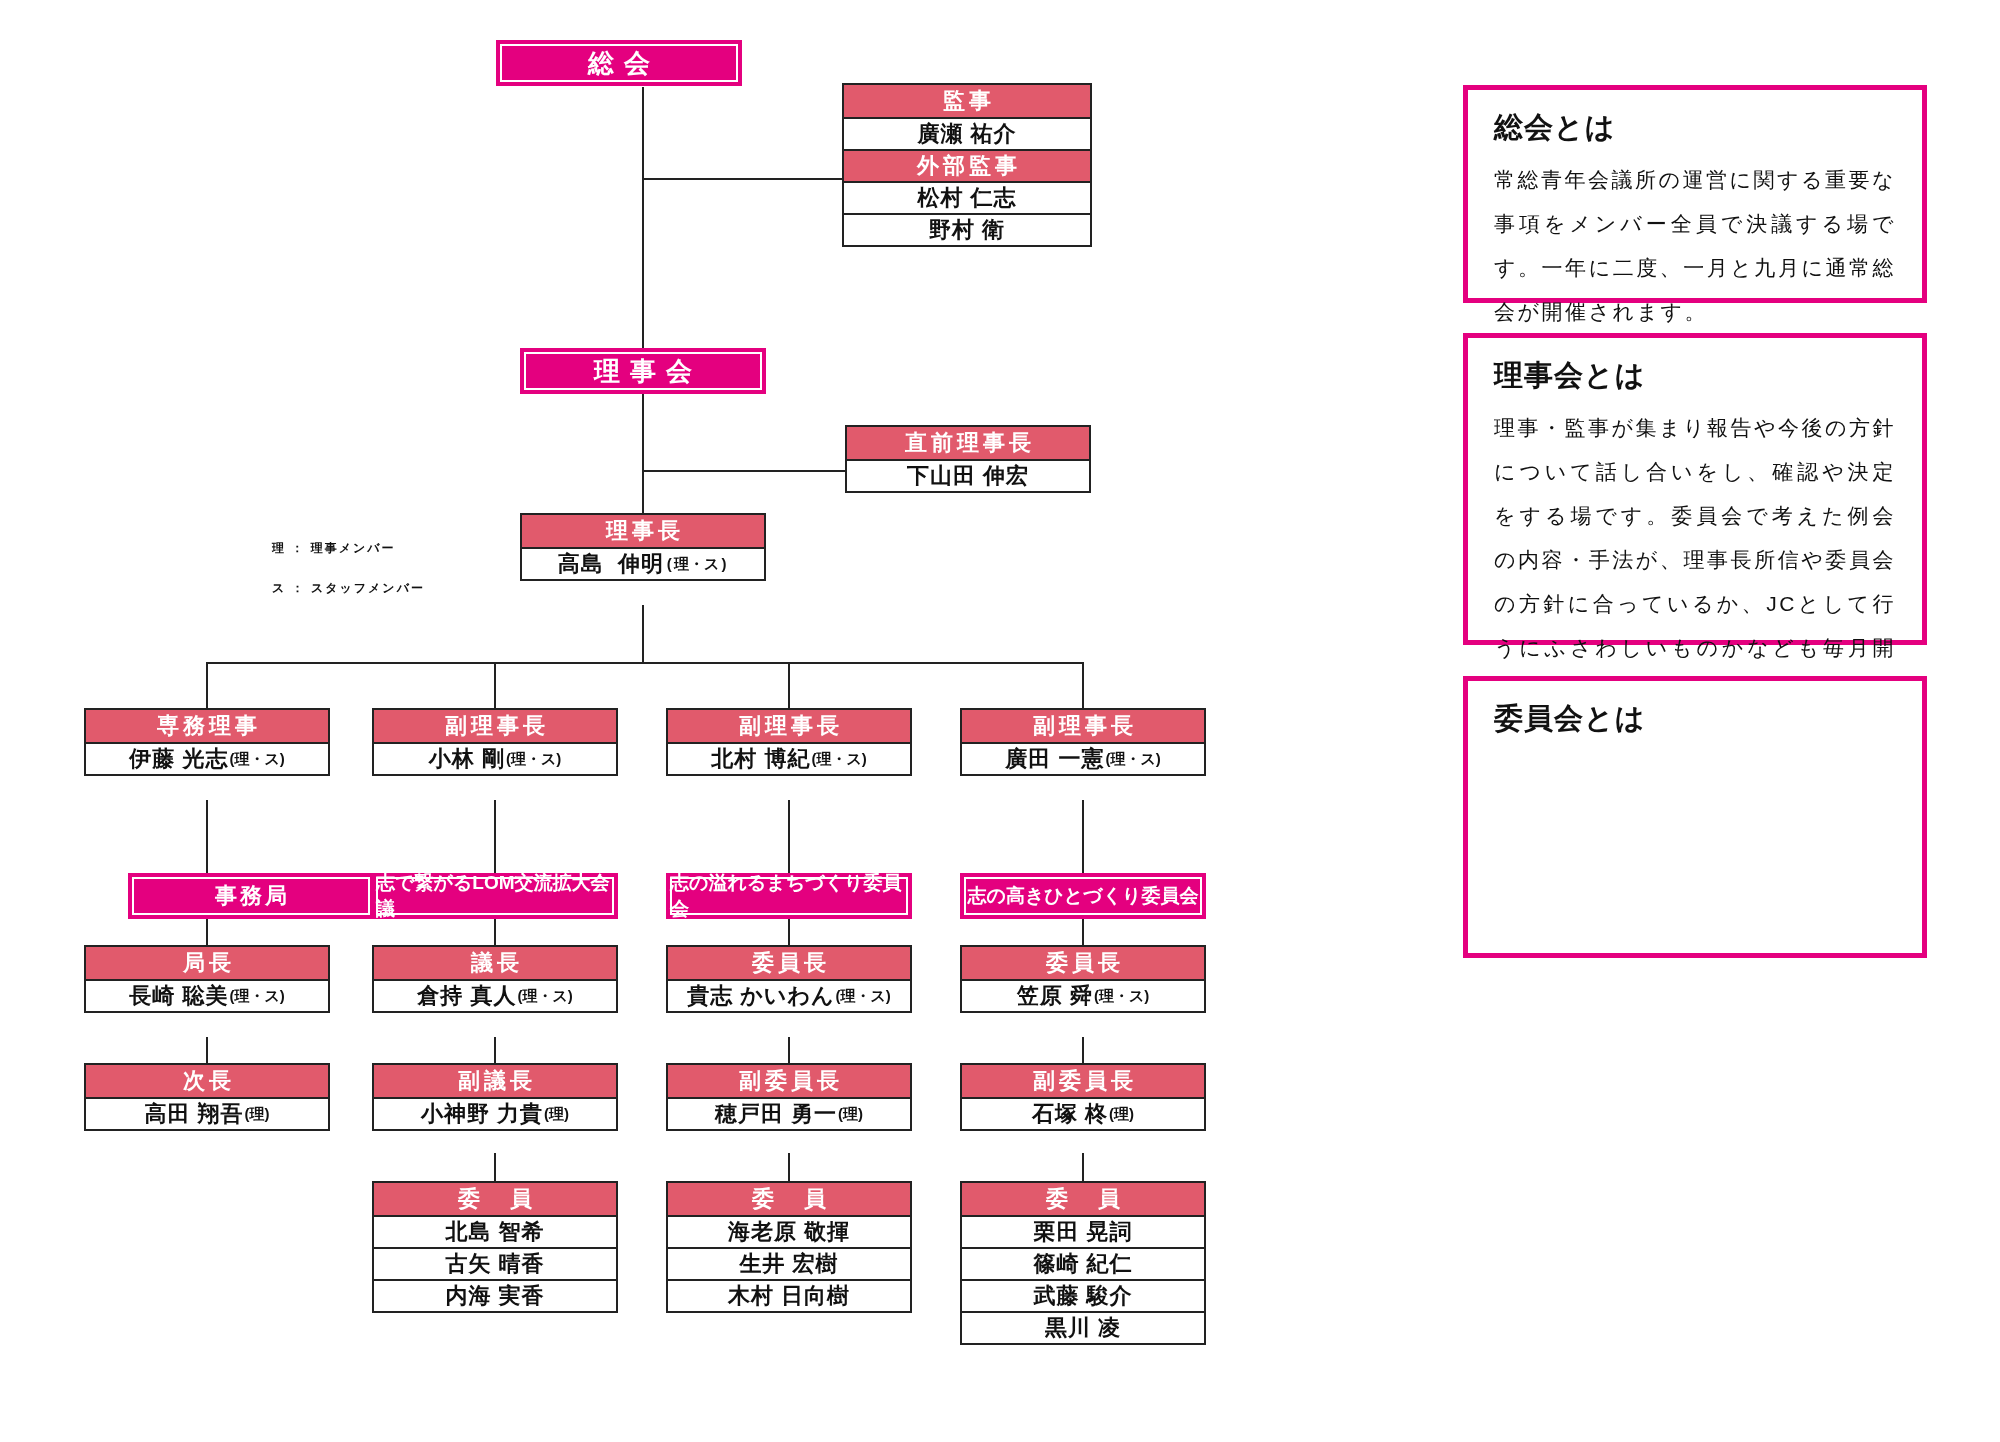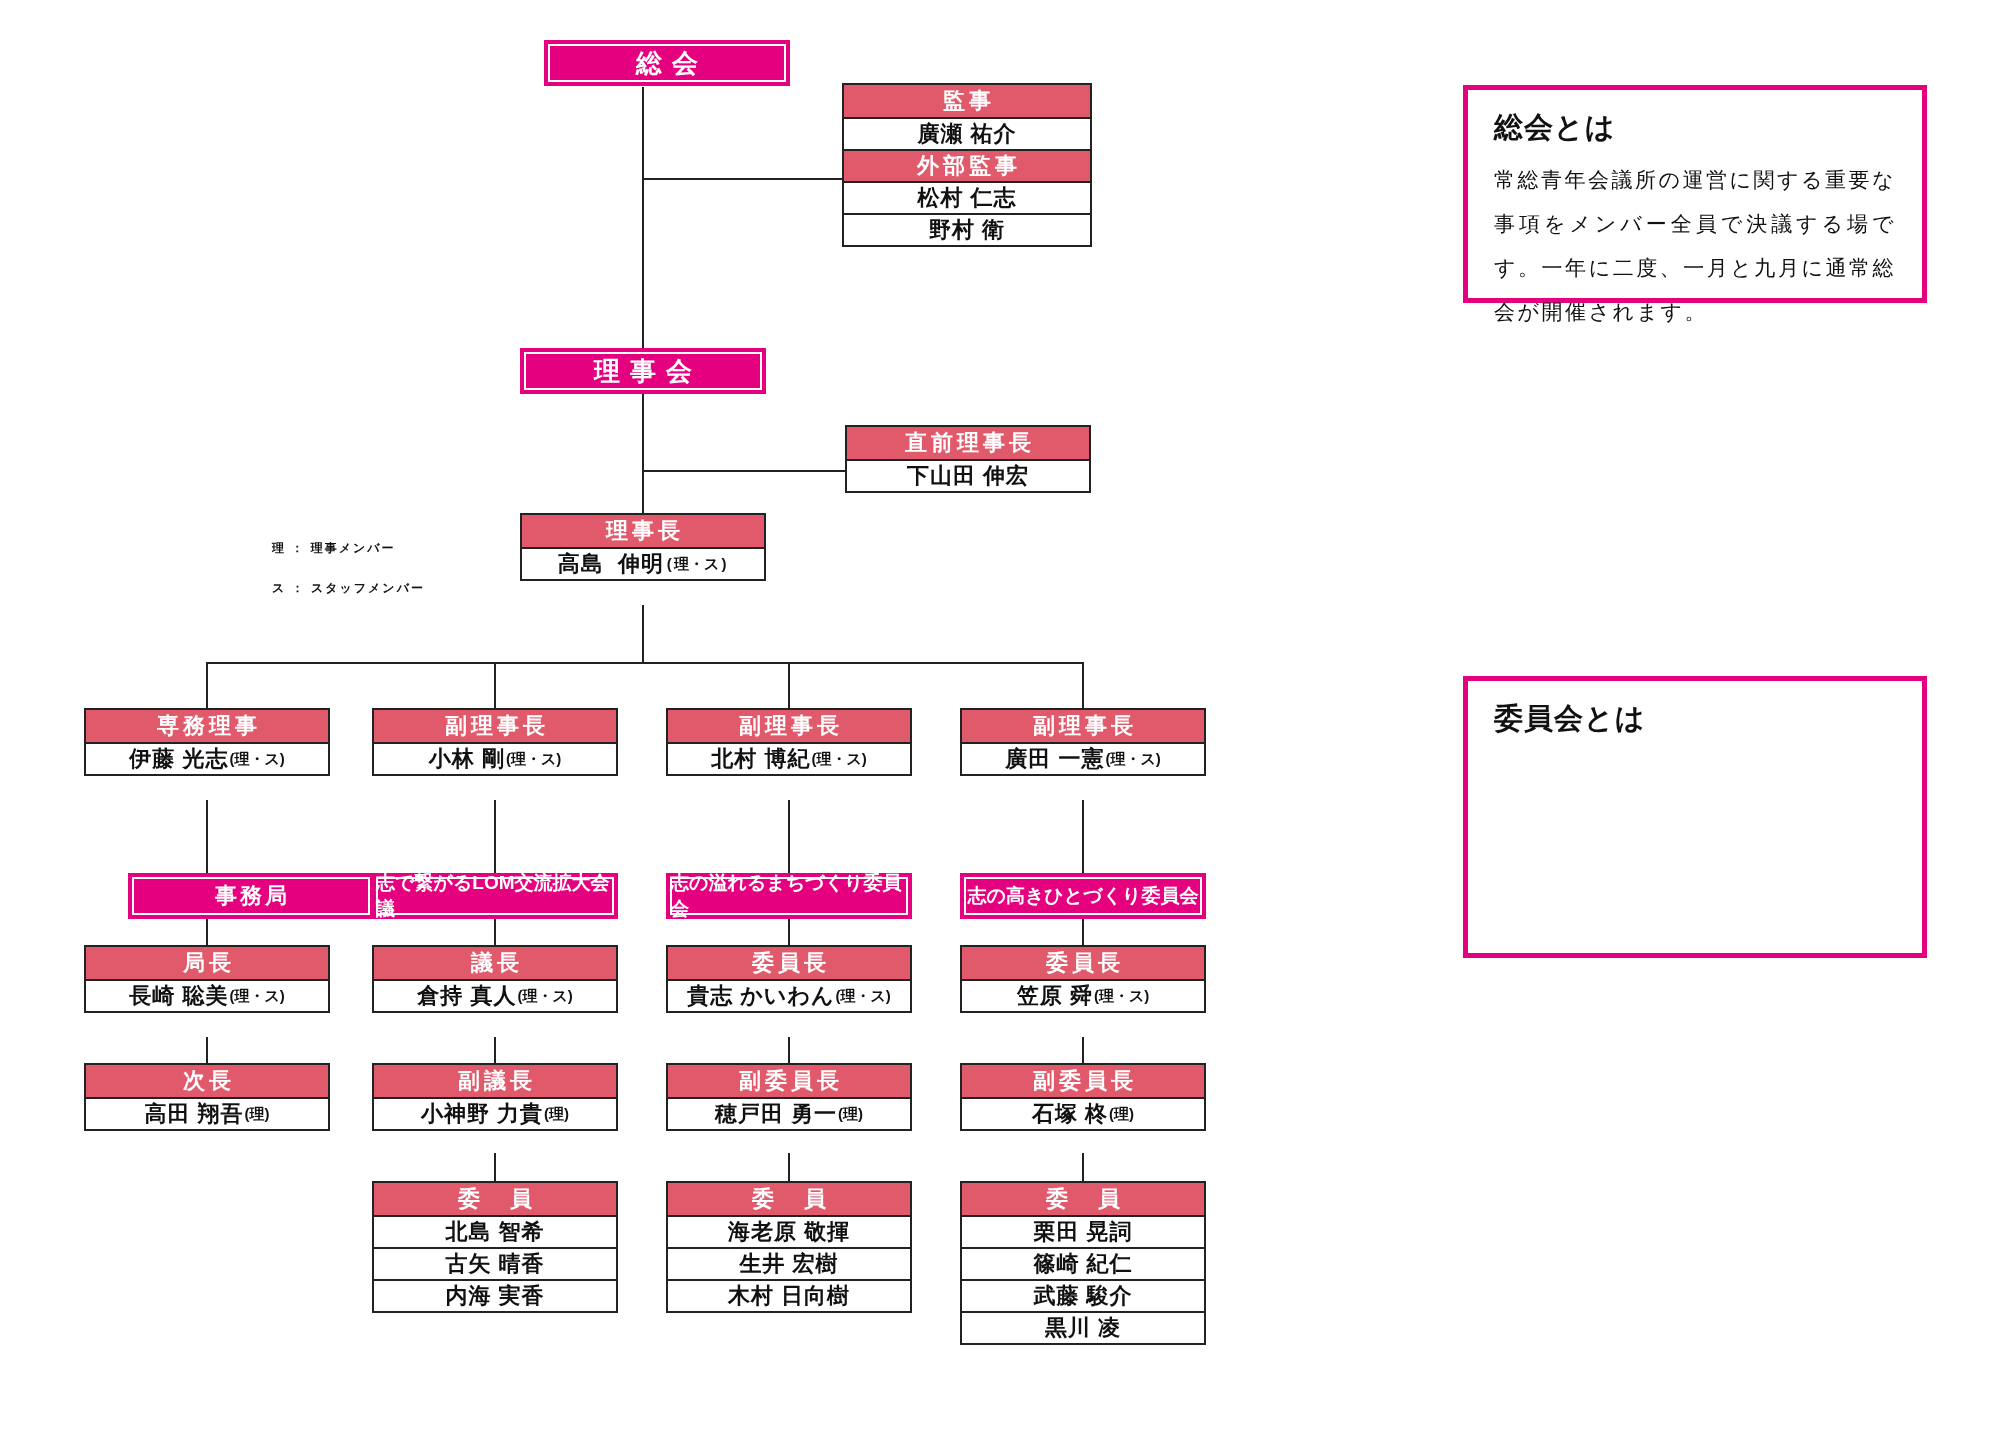--- a/index.html
+++ b/index.html
@@ -77,21 +77,21 @@
   <div class="vl" style="left:788px;top:800px;height:73px;"></div>
   <div class="vl" style="left:788px;top:919px;height:28px;"></div>
   <div class="vl" style="left:788px;top:1037px;height:26px;"></div>
   <div class="vl" style="left:788px;top:1153px;height:28px;"></div>
 
   <div class="vl" style="left:1082px;top:800px;height:73px;"></div>
   <div class="vl" style="left:1082px;top:919px;height:28px;"></div>
   <div class="vl" style="left:1082px;top:1037px;height:26px;"></div>
   <div class="vl" style="left:1082px;top:1153px;height:28px;"></div>
 
-  <div class="mbox top" style="left:544px;top:40px;justify-content:center;">
+  <div class="mbox top" style="left:496px;top:40px;justify-content:center;">
     <span>総会</span>
   </div>
 
   <div class="tbl wide" style="left:842px;top:83px;">
     <div class="cell hd">監事</div>
     <div class="cell">廣瀬 祐介</div>
     <div class="cell hd">外部監事</div>
     <div class="cell">松村 仁志</div>
     <div class="cell">野村 衛</div>
   </div>
@@ -232,17 +232,21 @@
     <div class="cell">栗田 晃詞</div>
     <div class="cell">篠崎 紀仁</div>
     <div class="cell">武藤 駿介</div>
     <div class="cell">黒川 凌</div>
   </div>
 
   <div class="info" style="top:85px;height:218px;">
     <div class="ttl">総会とは</div>
     <p class="body">常総青年会議所の運営に関する重要な事項をメンバー全員で決議する場です。一年に二度、一月と九月に通常総会が開催されます。</p>
   </div>
+  <div class="info" style="top:333px;height:312px;">
+    <div class="ttl">理事会とは</div>
+    <p class="body">理事・監事が集まり報告や今後の方針について話し合いをし、確認や決定をする場です。委員会で考えた例会の内容・手法が、理事長所信や委員会の方針に合っているか、JCとして行うにふさわしいものかなども毎月開催される理事会で議論されます。</p>
+  </div>
   <div class="info" style="top:676px;height:282px;">
     <div class="ttl">委員会とは</div>
   </div>
 
 </div>
 
 </body></html>

